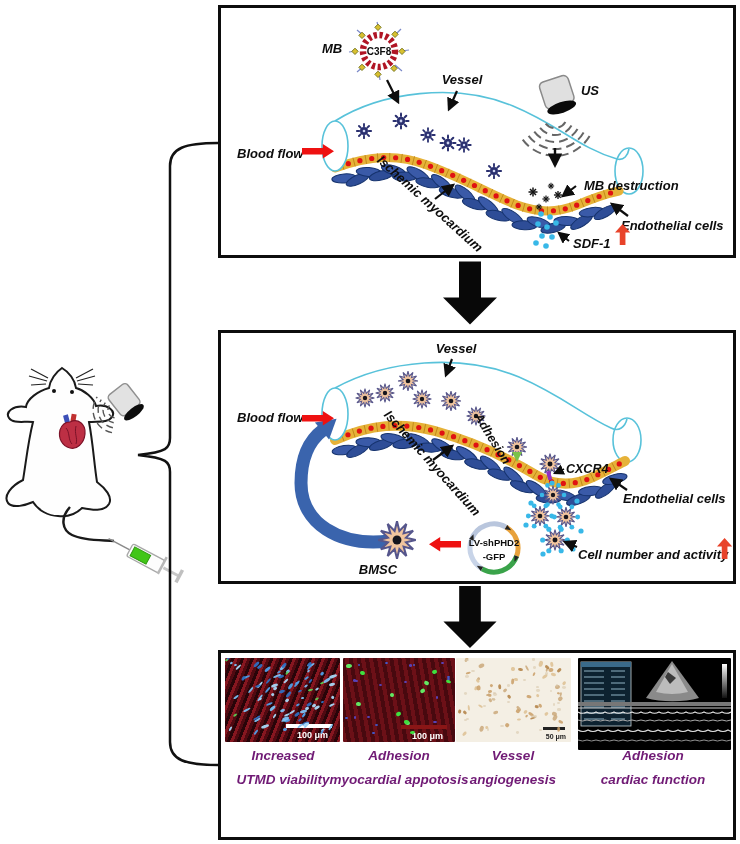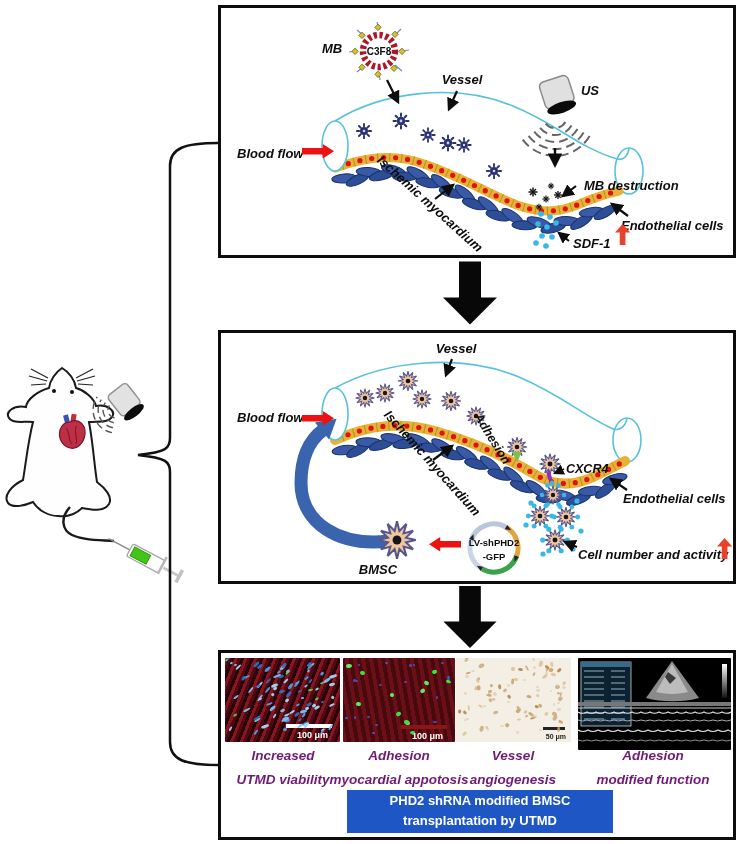--- a/index.html
+++ b/index.html
@@ -701,20 +701,16 @@
       <path fill="none" stroke="#909090" stroke-width="1" d="M0,82 q4.5,2 9,0 q4.5,2 9,0 q4.5,2 9,0 q4.5,2 9,0 q4.5,2 9,0 q4.5,2 9,0 q4.5,2 9,0 q4.5,2 9,0 q4.5,2 9,0 q4.5,2 9,0 q4.5,2 9,0 q4.5,2 9,0 q4.5,2 9,0 q4.5,2 9,0 q4.5,2 9,0 q4.5,2 9,0 q4.5,2 9,0"></path>
     </svg>
   </div>
   <div class="cap" style="left:-18px;top:95px">Increased</div>
   <div class="cap" style="left:-18px;top:119px">UTMD viability</div>
   <div class="cap" style="left:98px;top:95px">Adhesion</div>
   <div class="cap" style="left:98px;top:119px">myocardial appotosis</div>
   <div class="cap" style="left:212px;top:95px">Vessel</div>
   <div class="cap" style="left:212px;top:119px">angiogenesis</div>
   <div class="cap" style="left:352px;top:95px">Adhesion</div>
-  <div class="cap" style="left:352px;top:119px">modified function</div>
-  <div class="conclusion" style="left:126px;top:137px;width:266px;height:42px">
-    <div>PHD2 shRNA modified BMSC</div>
-    <div>transplantation by UTMD</div>
-  </div>
+  <div class="cap" style="left:352px;top:119px">cardiac function</div>
 </div>
 
 </div>
 
 </body></html>

